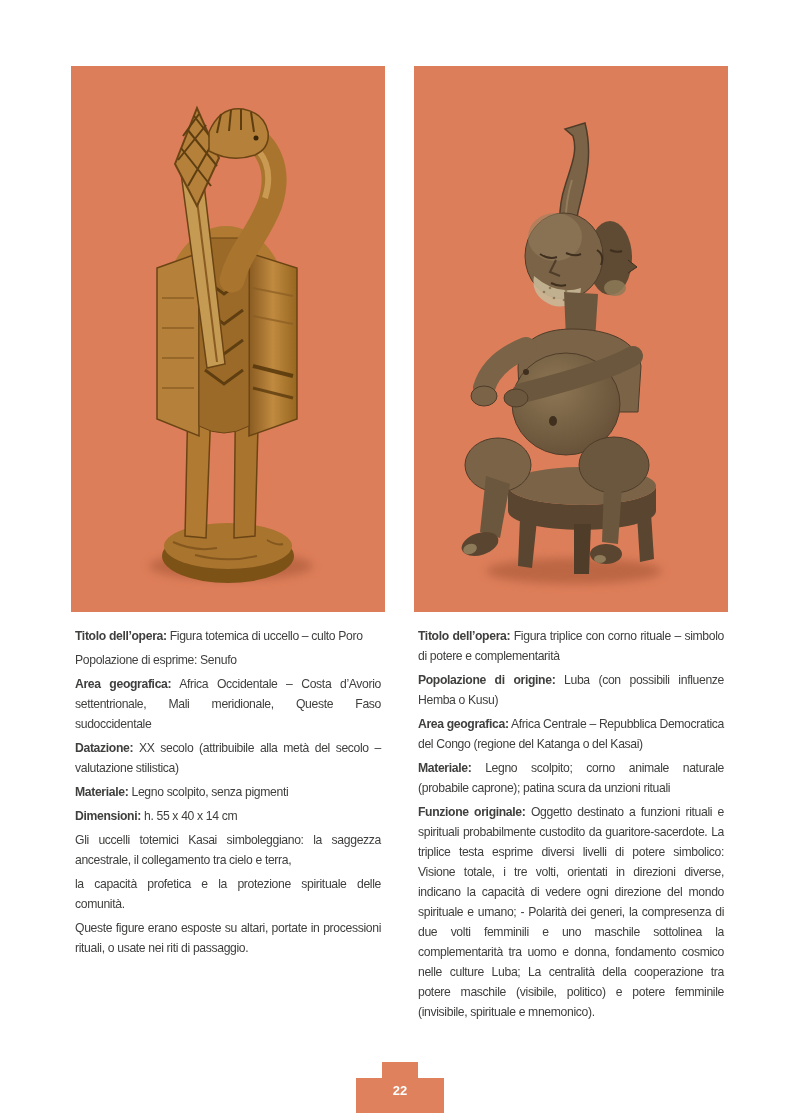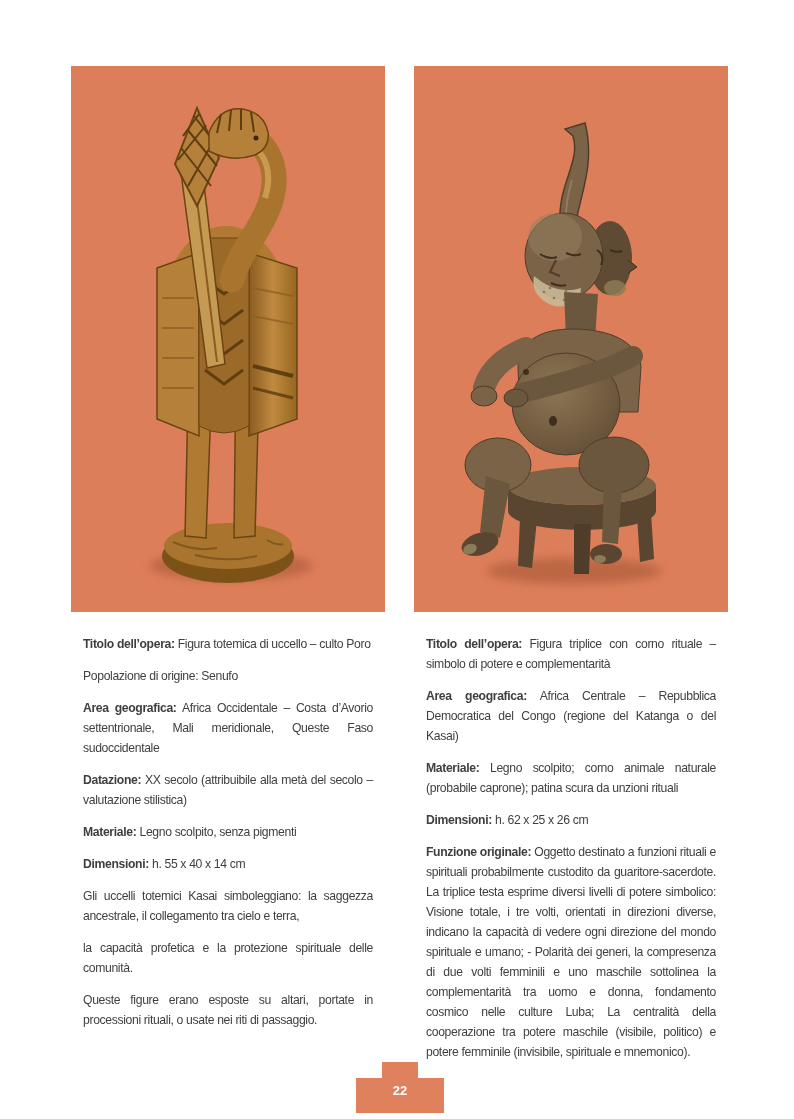--- a/index.html
+++ b/index.html
@@ -23,21 +23,21 @@
   .col {
     position:absolute; top:622px; width:314px;
     color: var(--text, #3f3f3e);
     font-size:12.2px; line-height:20px;
     text-align:justify;
     letter-spacing:-0.35px;
     hyphens:auto; -webkit-hyphens:auto;
   }
   .col.left  { left:71px; }
   .col.right { left:414px; }
-  .field { margin:12px; }
+  .field { margin:4px; }
   .field b { font-weight:bold; }
 
   
   .footer { position:absolute; left:356px; top:1062px; width:88px; height:51px; }
   .footer .nub {
     position:absolute; left:26px; top:0; width:36px; height:16px;
     background: var(--footer-orange, #df815c);
   }
   .footer .body {
     position:absolute; left:0; top:16px; width:88px; height:35px;
@@ -164,35 +164,35 @@
 
       <path d="M112,282 C 92,290 76,302 70,322" stroke="#7a6347" stroke-width="22" fill="none" stroke-linecap="round"></path>
       <path d="M219,290 C 198,302 160,314 108,327" stroke="#6b573d" stroke-width="20" fill="none" stroke-linecap="round"></path>
       <ellipse cx="70" cy="330" rx="13" ry="10" fill="#7a6347" stroke="#4f3c29" stroke-width="1"></ellipse>
       <ellipse cx="102" cy="332" rx="12" ry="9" fill="#6b573d" stroke="#4f3c29" stroke-width="1"></ellipse>
     </svg>
   </div>
 
   <div class="col left">
     <p class="field"><b>Titolo dell’opera:</b> <span>Figura totemica di uccello – culto Poro</span></p>
-    <p class="field"><b></b> <span>Popolazione di origine: Senufo</span></p>
+    <p class="field"><b></b> <span>Popolazione di esprime: Senufo</span></p>
     <p class="field"><b>Area geografica:</b> <span>Africa Occidentale – Costa d’Avorio settentrionale, Mali meridionale, Queste Faso sudoccidentale</span></p>
     <p class="field"><b>Datazione:</b> <span>XX secolo (attribuibile alla metà del secolo – valutazione stilistica)</span></p>
     <p class="field"><b>Materiale:</b> <span>Legno scolpito, senza pigmenti</span></p>
     <p class="field"><b>Dimensioni:</b> <span>h. 55 x 40 x 14 cm</span></p>
     <p class="field"><b></b> <span>Gli uccelli totemici Kasai simboleggiano: la saggezza ancestrale, il collegamento tra cielo e terra,</span></p>
     <p class="field"><b></b> <span>la capacità profetica e la protezione spirituale delle comunità.</span></p>
     <p class="field"><b></b> <span>Queste figure erano esposte su altari, portate in processioni rituali, o usate nei riti di passaggio.</span></p>
   </div>
 
   <div class="col right">
     <p class="field"><b>Titolo dell’opera:</b> <span>Figura triplice con corno rituale – simbolo di potere e complementarità</span></p>
+    <p class="field"><b>Popolazione di origine:</b> <span>Luba (con possibili influenze Hemba o Kusu)</span></p>
     <p class="field"><b>Area geografica:</b> <span>Africa Centrale – Repubblica Democratica del Congo (regione del Katanga o del Kasai)</span></p>
     <p class="field"><b>Materiale:</b> <span>Legno scolpito; corno animale naturale (probabile caprone); patina scura da unzioni rituali</span></p>
-    <p class="field"><b>Dimensioni:</b> <span>h. 62 x 25 x 26 cm</span></p>
     <p class="field"><b>Funzione originale:</b> <span>Oggetto destinato a funzioni rituali e spirituali probabilmente custodito da guaritore-sacerdote. La triplice testa esprime diversi livelli di potere simbolico: Visione totale, i tre volti, orientati in direzioni diverse, indicano la capacità di vedere ogni direzione del mondo spirituale e umano; - Polarità dei generi, la compresenza di due volti femminili e uno maschile sottolinea la complementarità tra uomo e donna, fondamento cosmico nelle culture Luba; La centralità della cooperazione tra potere maschile (visibile, politico) e potere femminile (invisibile, spirituale e mnemonico).</span></p>
   </div>
 
   <div class="footer">
     <div class="nub"></div>
     <div class="body">
       <span>22</span>
     </div>
   </div>
 

